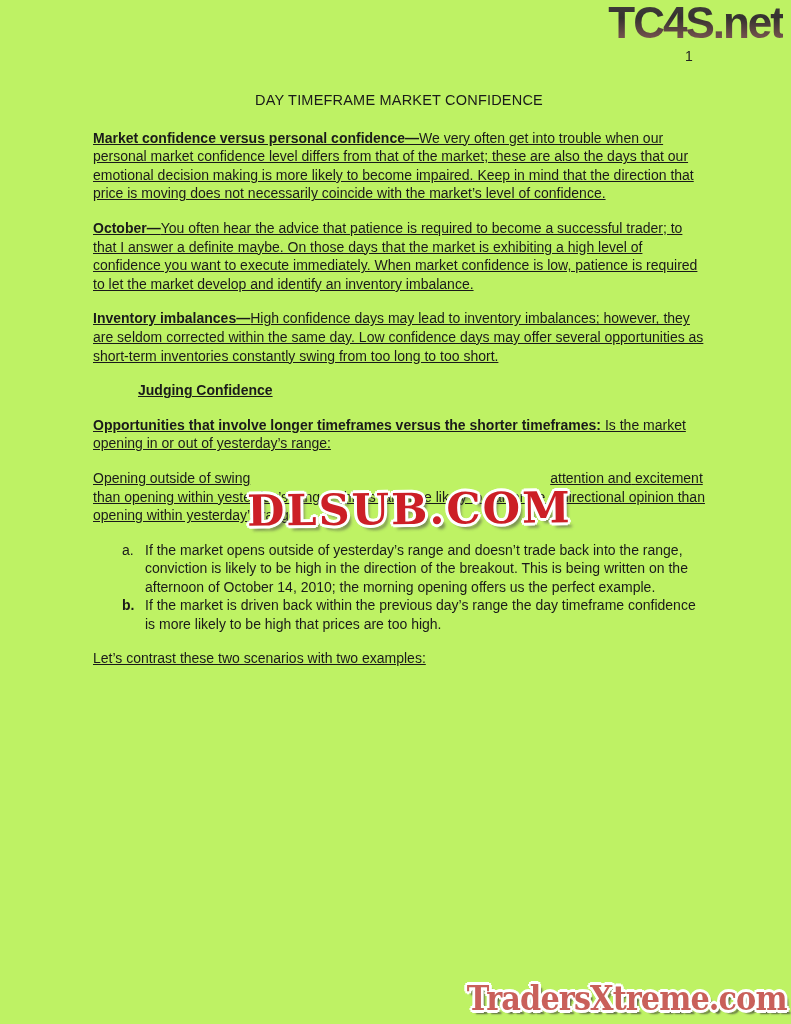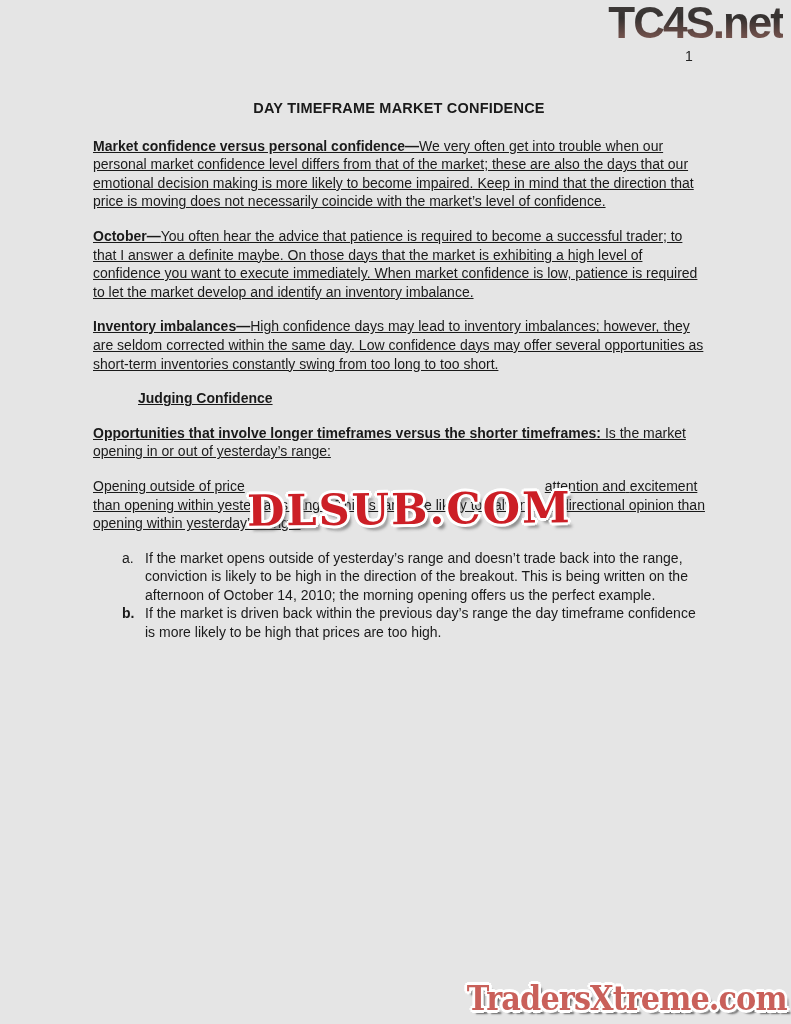--- a/index.html
+++ b/index.html
@@ -1,21 +1,21 @@
 <!DOCTYPE html>
 <html><head>
 <meta charset="utf-8">
 <style>
   * { margin: 0; padding: 0; box-sizing: border-box; }
   html, body { background: #888; }
   .page {
     position: relative;
     width: 791px;
     height: 1024px;
-    background: #e5e5e5;
+    background: #bef264;
     margin: 0 auto;
     overflow: hidden;
     font-family: "Liberation Sans", sans-serif;
     color: #1a1a1a;
   }
 
   
   .tc4s-logo {
     position: absolute;
     top: -2px;
@@ -49,25 +49,24 @@
   .content {
     position: absolute;
     top: 91px;
     left: 93px;
     width: 612px;
     font-size: 14px;
     line-height: 18.6px;
   }
   .doc-title {
     font-size: 14.5px;
-    font-weight: bold;
+    font-weight: normal;
     text-align: center;
     margin-bottom: 19px;
     letter-spacing: 0.2px;
-    margin-top: 8px;
   }
   .content p { margin-bottom: 16px; text-decoration: underline; }
   .lead { font-weight: bold; }
   .section-heading { font-weight: bold; margin-bottom: 17px; margin-left: 45px; }
 
   .wm-gap { display: inline-block; width: 300px; height: 1px; }
 
   ol.doc-list {
     list-style: none;
     margin: 0 0 15px 0;
@@ -137,34 +136,35 @@
     <p><span class="lead">Market confidence versus personal confidence—</span><span>We very often get into trouble when our personal market confidence level differs from that of the market; these are also the days that our emotional decision making is more likely to become impaired. Keep in mind that the direction that price is moving does not necessarily coincide with the market’s level of confidence.</span></p>
 
     <p><span class="lead">October—</span><span>You often hear the advice that patience is required to become a successful trader; to that I answer a definite maybe. On those days that the market is exhibiting a high level of confidence you want to execute immediately. When market confidence is low, patience is required to let the market develop and identify an inventory imbalance.</span></p>
 
     <p><span class="lead">Inventory imbalances—</span><span>High confidence days may lead to inventory imbalances; however, they are seldom corrected within the same day. Low confidence days may offer several opportunities as short-term inventories constantly swing from too long to too short.</span></p>
 
     <p class="section-heading">Judging Confidence</p>
 
     <p><span class="lead">Opportunities that involve longer timeframes versus the shorter timeframes:</span><span> Is the market opening in or out of yesterday’s range:</span></p>
 
-    <p><span>Opening outside of price</span><span class="wm-gap"></span><span>attention and</span>
+    <p><span>Opening outside of swing</span><span class="wm-gap"></span><span>attention and</span>
       <span>excitement than opening within yesterday’s range. This is far more likely to galvanize a directional opinion than opening within yesterday’s range.</span></p>
 
     <ol class="doc-list">
       <li>
         <span class="marker">a.</span>
         <span class="li-text">If the market opens outside of yesterday’s range and doesn’t trade back into the range, conviction is likely to be high in the direction of the breakout. This is being written on the afternoon of October 14, 2010; the morning opening offers us the perfect example.</span>
       </li>
       <li>
         <span class="marker bold">b.</span>
         <span class="li-text">If the market is driven back within the previous day’s range the day timeframe confidence is more likely to be high that prices are too high.</span>
       </li>
     </ol>
 
+    <p>Let’s contrast these two scenarios with two examples:</p>
 
   </div>
 
   <div class="dlsub-watermark">DLSUB.COM</div>
 
   <div class="tradersxtreme-logo">TradersXtreme.com</div>
 
 </div>
 
 </body></html>

